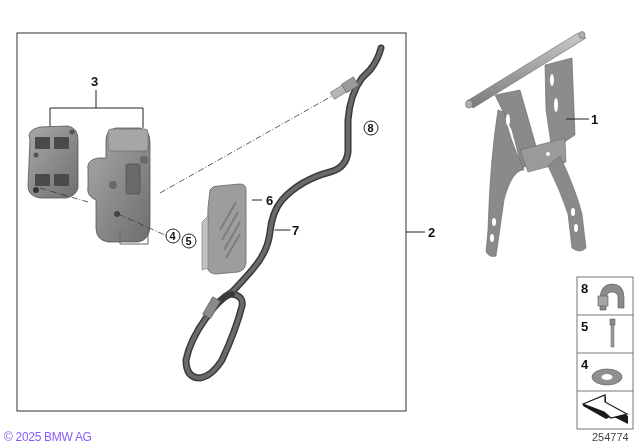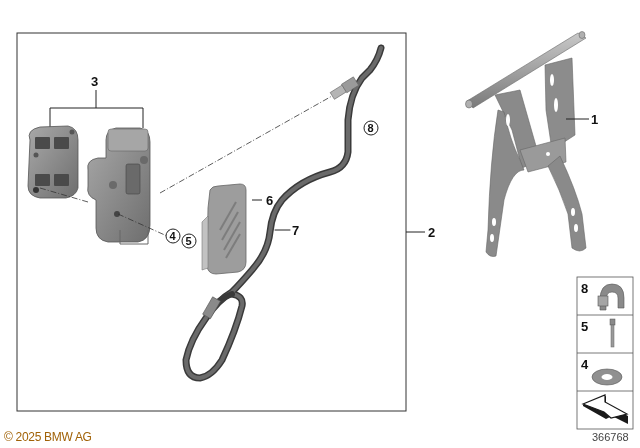--- a/index.html
+++ b/index.html
@@ -1,20 +1,20 @@
 <!DOCTYPE html>
 <html><head>
   <meta charset="utf-8">
   <style>
     html, body { margin: 0; padding: 0; background: #ffffff; }
     body { width: 640px; height: 448px; position: relative; overflow: hidden; font-family: "Liberation Sans", sans-serif; }
     #diagram { position: absolute; left: 0; top: 0; width: 640px; height: 448px; }
     .callout { font-family: "Liberation Sans", sans-serif; font-weight: bold; fill: #111; }
     .circ-num { font-family: "Liberation Sans", sans-serif; font-weight: bold; fill: #111; font-size: 11px; }
-    .copyright { position: absolute; left: 4px; top: 430px; font-size: 12px; color: #a16207; letter-spacing: -0.3px; }
+    .copyright { position: absolute; left: 4px; top: 430px; font-size: 12px; color: #8b5cf6; letter-spacing: -0.3px; }
     .img-num { position: absolute; left: 592px; top: 431px; font-size: 11px; color: #444; }
   </style>
 </head>
 <body>
 
 <svg id="diagram" viewBox="0 0 640 448" xmlns="http://www.w3.org/2000/svg">
   <defs>
     <linearGradient id="gPart" x1="0" y1="0" x2="1" y2="1">
       <stop offset="0" stop-color="#a9a9a9"></stop>
       <stop offset="1" stop-color="#6e6e6e"></stop>
@@ -157,13 +157,13 @@
     </g>
 
     <g>
       <path d="M583,405 L606,396 L606,404 L628,416 L628,424 L612,416 L606,419 L583,406 Z" fill="#1a1a1a"></path>
       <path d="M583,404 L605,395 L605,402 L627,414 L611,418 L604,412 Z" fill="#fff" stroke="#1a1a1a" stroke-width="1.2"></path>
     </g>
   </g>
 </svg>
 
 <div class="copyright">© 2025 BMW AG</div>
-<div class="img-num">366768</div>
+<div class="img-num">254774</div>
 
 </body></html>

